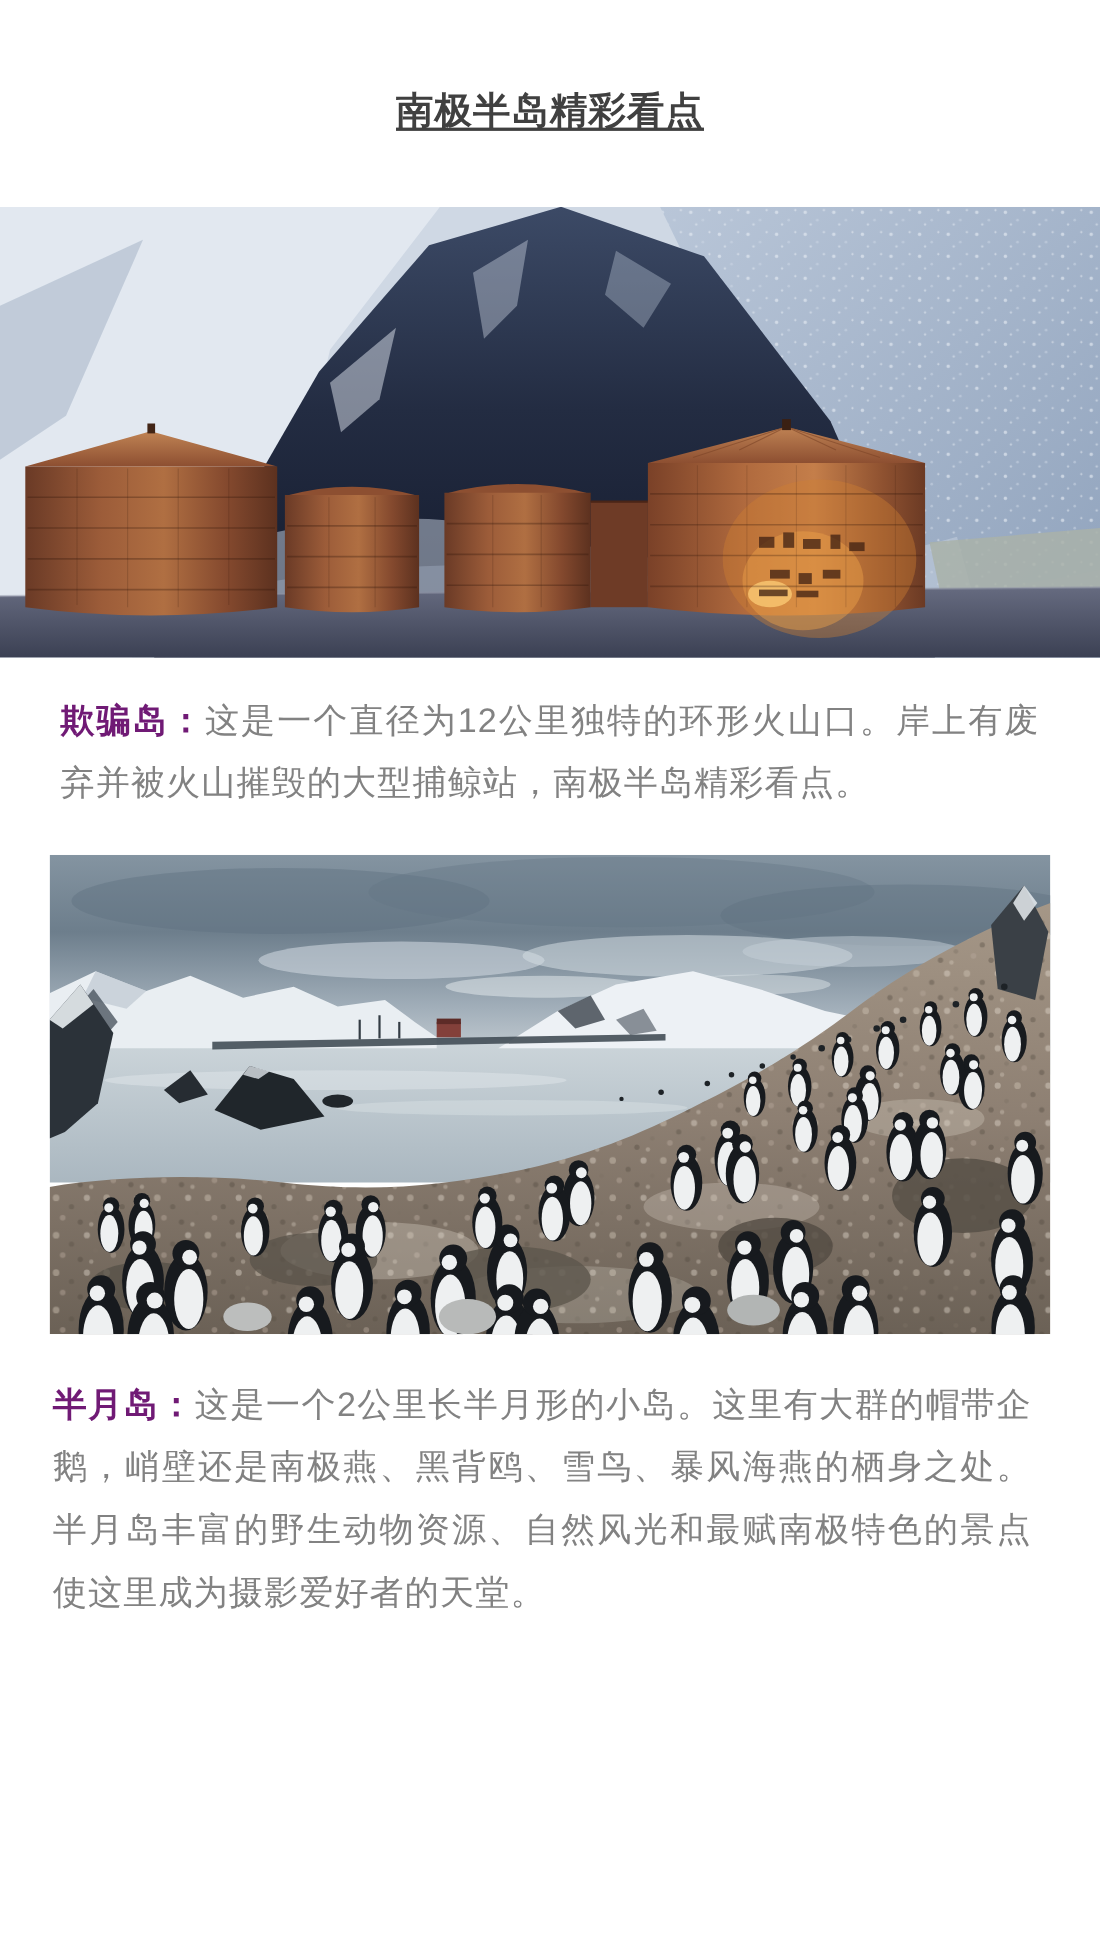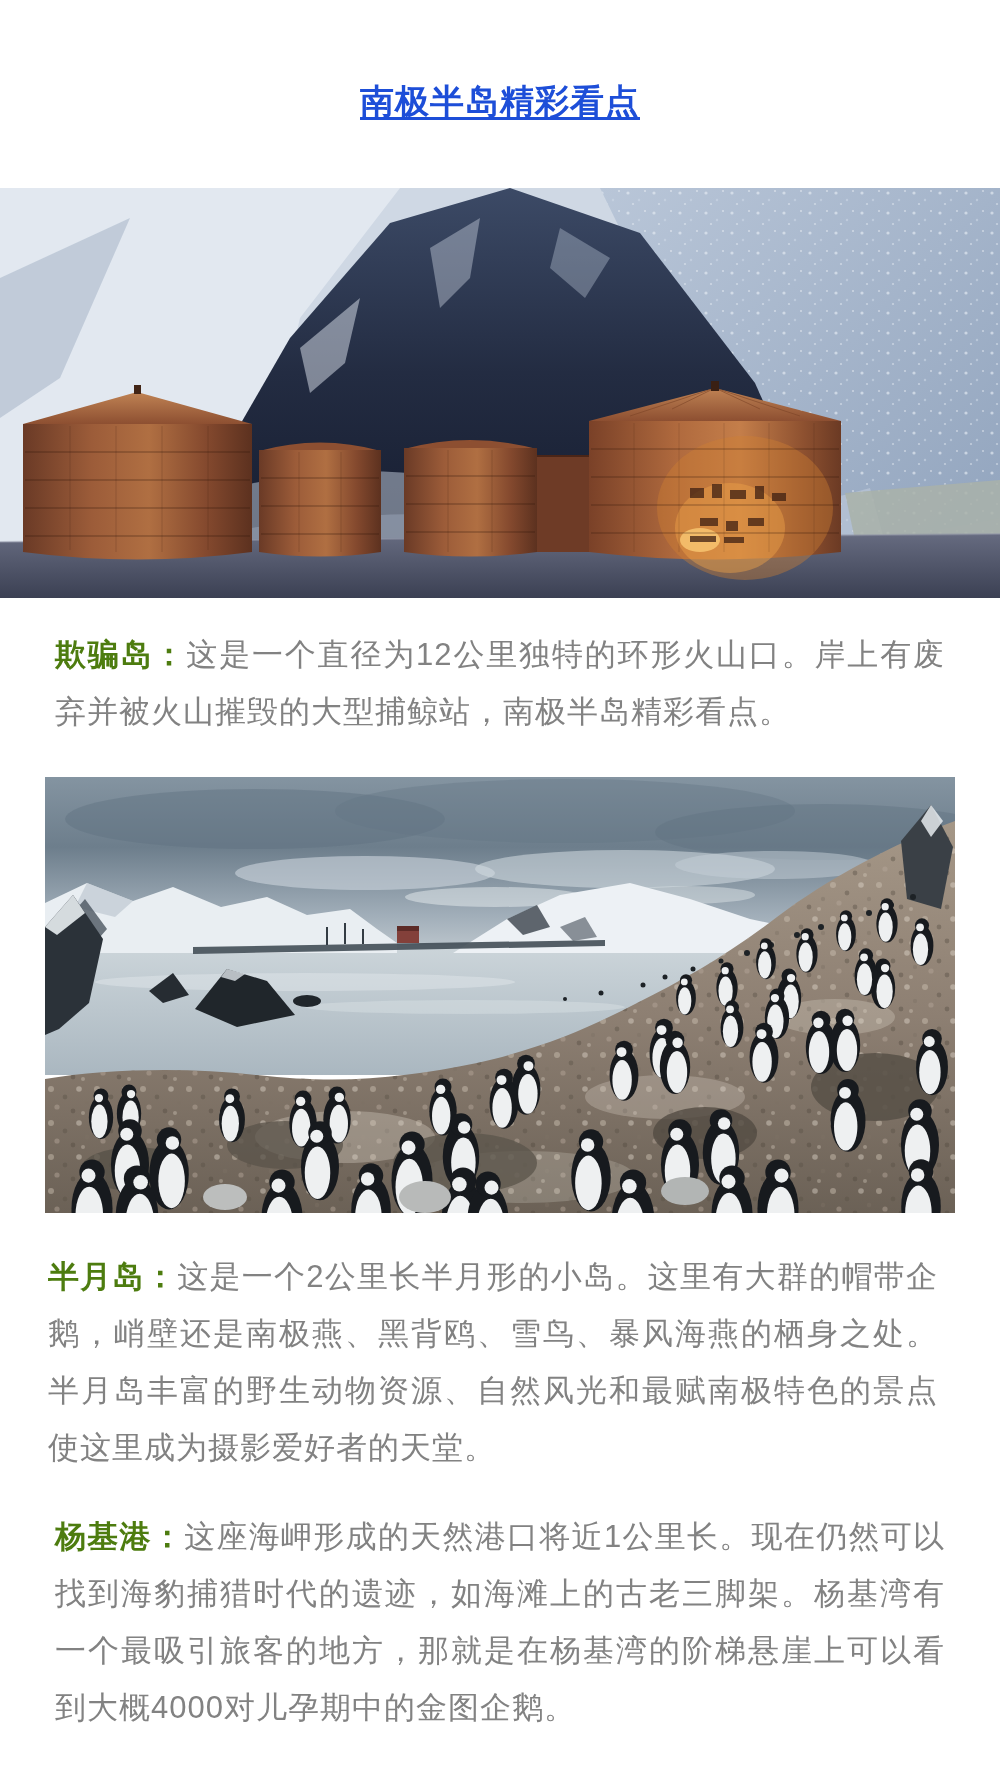--- a/index.html
+++ b/index.html
@@ -14,40 +14,40 @@
   }
   h1.page-title {
     margin: 78px 0 0 0;
     font-size: 34px;
     line-height: 47px;
     text-align: center;
     font-weight: 700;
     letter-spacing: 1px;
   }
   h1.page-title .title-text {
-    color: #1d4ed8;
+    color: #404040;
     text-decoration: underline;
     text-decoration-thickness: 3px;
     text-underline-offset: 4px;
   }
   figure { margin: 0; padding: 0; display: block; }
   figure.photo-full  { width: 1000px; height: 410px; margin: 63px 0 0 0; overflow: hidden; }
   figure.photo-inset { width: 910px;  height: 436px; margin: 37px auto 0 auto; overflow: hidden; }
   figure svg { display: block; }
   p.para {
     width: 890px;
     margin: 0 55px 0 55px;
     font-size: 31px;
     line-height: 57px;
     letter-spacing: 1px;
     color: #828282;
     text-align: justify;
   }
   p.para .lbl {
-    color: #4d7c0f;
+    color: #701a75;
     font-weight: 700;
   }
   p.para-1 { margin-top: 28px; }
   p.para-2 { margin-top: 35px; margin-left: 48px; }
   p.para-3 { margin-top: 32px; }
 </style>
 </head>
 <body>
 
 <div class="page">
@@ -361,15 +361,14 @@
         <use href="#h-pg" transform="translate(850,380) scale(2.6)"></use>
         <ellipse cx="380" cy="420" rx="26" ry="16" fill="#b8bab9"></ellipse>
         <ellipse cx="640" cy="414" rx="24" ry="14" fill="#b2b5b4"></ellipse>
         <ellipse cx="180" cy="420" rx="22" ry="13" fill="#bcbebd"></ellipse>
       </g>
     </svg>
   </figure>
 
   <p class="para para-2"><strong class="lbl">半月岛：</strong><span class="txt">这是一个2公里长半月形的小岛。这里有大群的帽带企鹅，峭壁还是南极燕、黑背鸥、雪鸟、暴风海燕的栖身之处。半月岛丰富的野生动物资源、自然风光和最赋南极特色的景点使这里成为摄影爱好者的天堂。</span></p>
 
-  <p class="para para-3"><strong class="lbl">杨基港：</strong><span class="txt">这座海岬形成的天然港口将近1公里长。现在仍然可以找到海豹捕猎时代的遗迹，如海滩上的古老三脚架。杨基湾有一个最吸引旅客的地方，那就是在杨基湾的阶梯悬崖上可以看到大概4000对儿孕期中的金图企鹅。</span></p>
 
 </div>
 
 </body></html>

